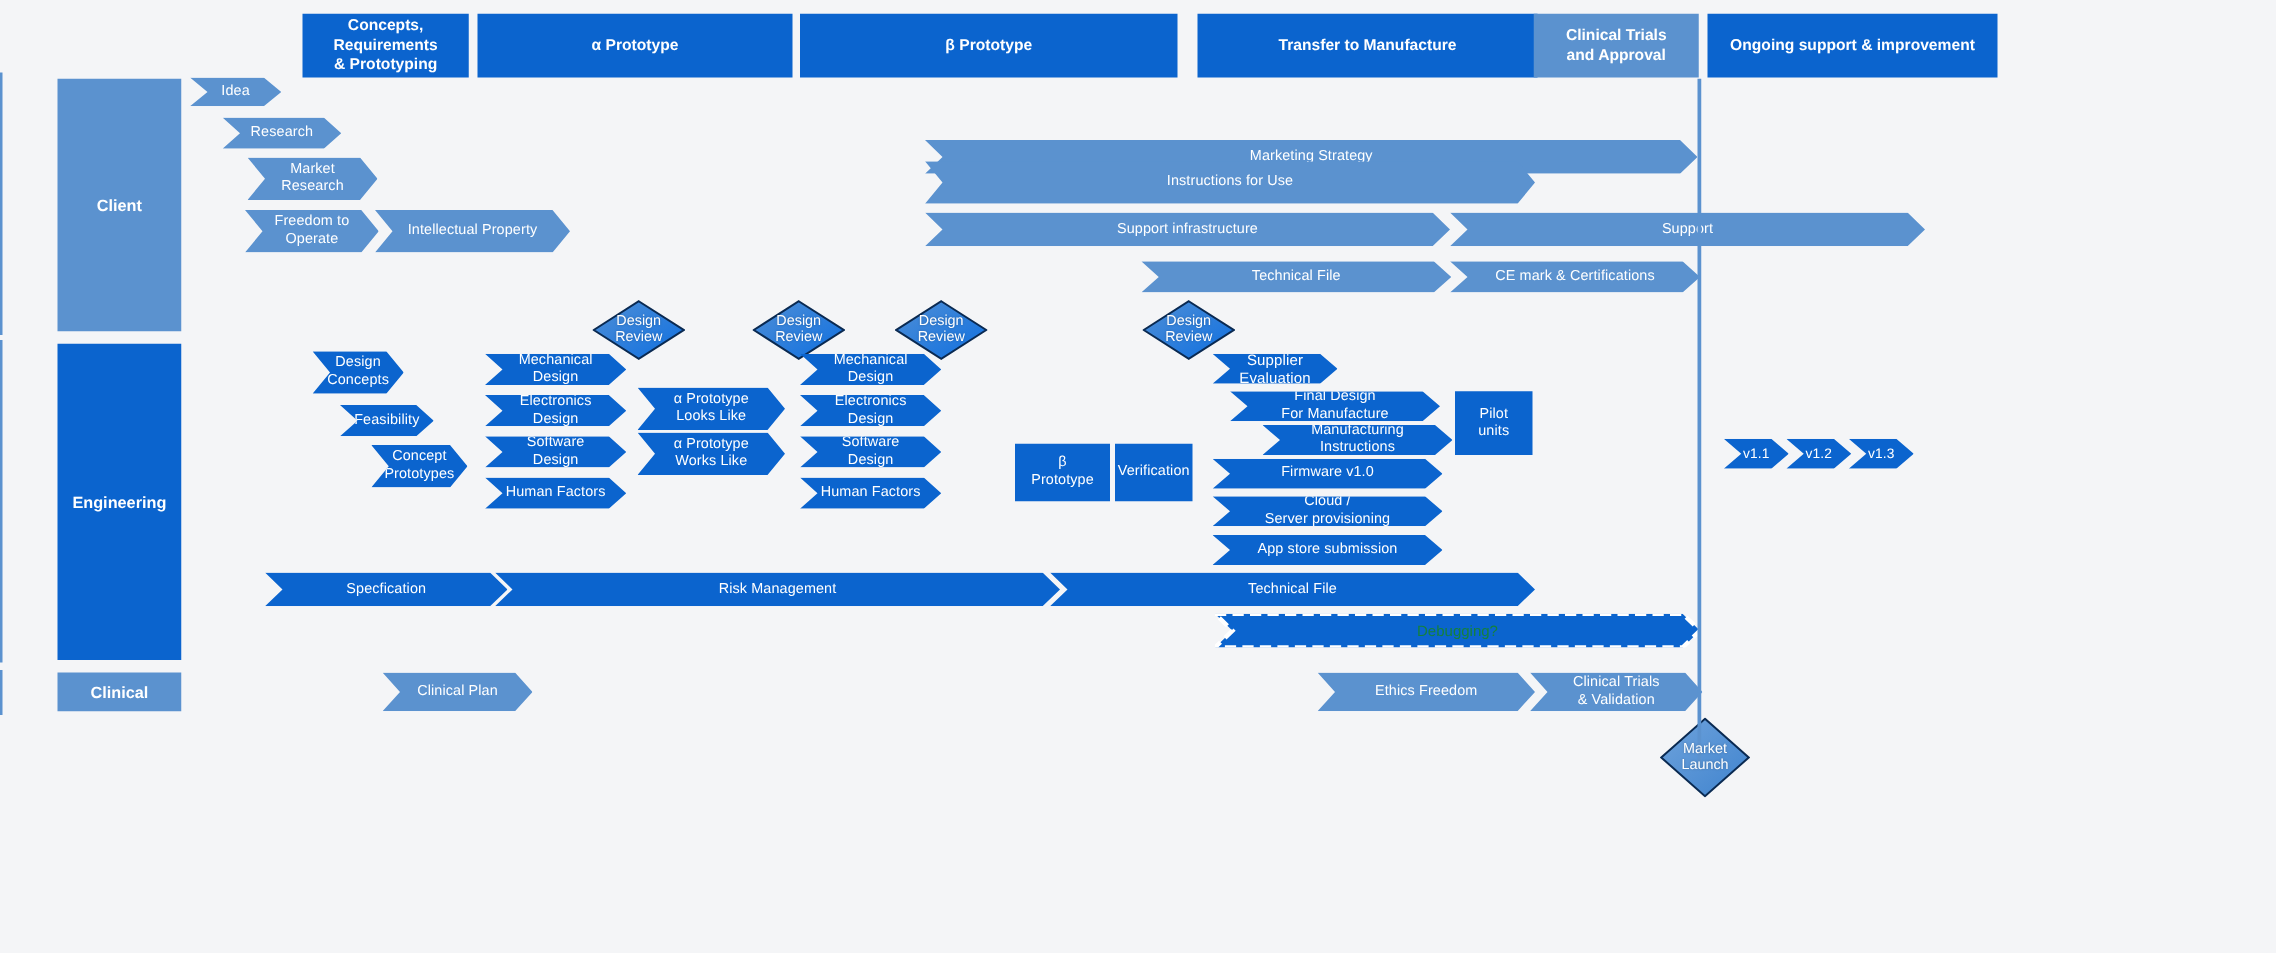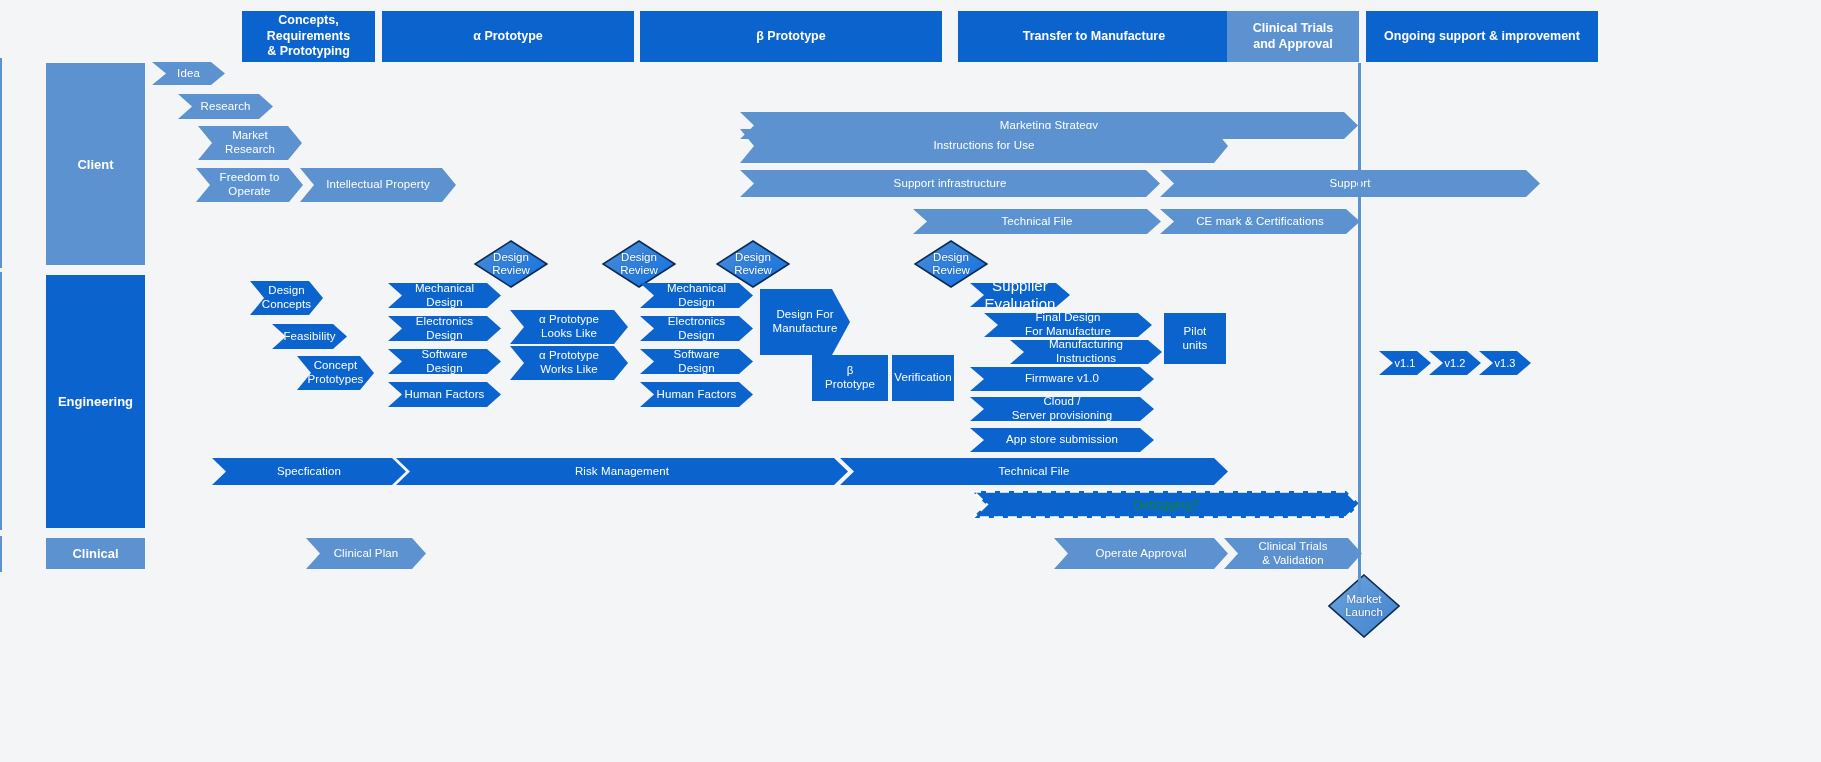--- a/index.html
+++ b/index.html
@@ -172,28 +172,26 @@
 Works Like</div>
 
   <div class="node c-dark sh-chevron" style="left:640px;top:283px;width:113px;height:25px;font-size:11.5px;">Mechanical
 Design</div>
   <div class="node c-dark sh-chevron" style="left:640px;top:316px;width:113px;height:25px;font-size:11.5px;">Electronics
 Design</div>
   <div class="node c-dark sh-chevron" style="left:640px;top:349px;width:113px;height:25px;font-size:11.5px;">Software
 Design</div>
   <div class="node c-dark sh-chevron" style="left:640px;top:382px;width:113px;height:25px;font-size:11.5px;">Human Factors</div>
 
-  <div class="node c-dark sh-home" style="left:760px;top:289px;width:90px;height:66px;font-size:11.5px;">Design For
-Manufacture</div>
 
   <div class="node c-dark sh-rect" style="left:812px;top:355px;width:76px;height:46px;font-size:11.5px;">β
 Prototype</div>
   <div class="node c-dark sh-rect" style="left:892px;top:355px;width:62px;height:46px;font-size:11.5px;">Verification</div>
 
-  <div class="node c-dark sh-chevron" style="left:970px;top:283px;width:100px;height:24px;font-size:15px;">Supplier
+  <div class="node c-dark sh-chevron" style="left:970px;top:283px;width:100px;height:24px;font-size:12px;">Supplier
 Evaluation</div>
   <div class="node c-dark sh-chevron" style="left:984px;top:313px;width:168px;height:24px;font-size:11.5px;">Final Design
 For Manufacture</div>
   <div class="node c-dark sh-chevron" style="left:1010px;top:340px;width:152px;height:24px;font-size:11.5px;">Manufacturing
 Instructions</div>
   <div class="node c-dark sh-chevron" style="left:970px;top:367px;width:184px;height:24px;font-size:11.5px;">Firmware v1.0</div>
   <div class="node c-dark sh-chevron" style="left:970px;top:397px;width:184px;height:24px;font-size:11.5px;">Cloud /
 Server provisioning</div>
   <div class="node c-dark sh-chevron" style="left:970px;top:428px;width:184px;height:24px;font-size:11.5px;">App store submission</div>
 
@@ -209,21 +207,21 @@
   <div class="node c-dark sh-chevron" style="left:840px;top:458px;width:388px;height:27px;font-size:11.5px;">Technical File</div>
 
   <div class="dashed-wrap" style="left:972px;top:491px;width:388px;height:27px;">
     <svg width="388" height="27" viewBox="0 0 388 27" preserveAspectRatio="none">
       <polygon points="0,0 374,0 388,13.5 374,27 0,27 14,13.5" fill="#0b64ce" stroke="#ffffff" stroke-width="3.5" stroke-dasharray="9 5"></polygon>
     </svg>
     <span>Debugging?</span>
   </div>
 
   <div class="node c-light sh-chevron" style="left:306px;top:538px;width:120px;height:31px;font-size:11.5px;">Clinical Plan</div>
-  <div class="node c-light sh-chevron" style="left:1054px;top:538px;width:174px;height:31px;font-size:11.5px;">Operate Approval</div>
+  <div class="node c-light sh-chevron" style="left:1054px;top:538px;width:174px;height:31px;font-size:11.5px;">Ethics Freedom</div>
   <div class="node c-light sh-chevron" style="left:1224px;top:538px;width:138px;height:31px;font-size:11.5px;">Clinical Trials
 &amp; Validation</div>
 
   <div class="diamond" style="left:1328px;top:574px;width:72px;height:64px;">
     <svg width="72" height="64" viewBox="0 0 72 64">
         <defs>
           <linearGradient id="dg2" x1="0" y1="0" x2="1" y2="1">
             <stop offset="0" stop-color="#6fa3dc"></stop>
             <stop offset="1" stop-color="#3f83ce"></stop>
           </linearGradient>

